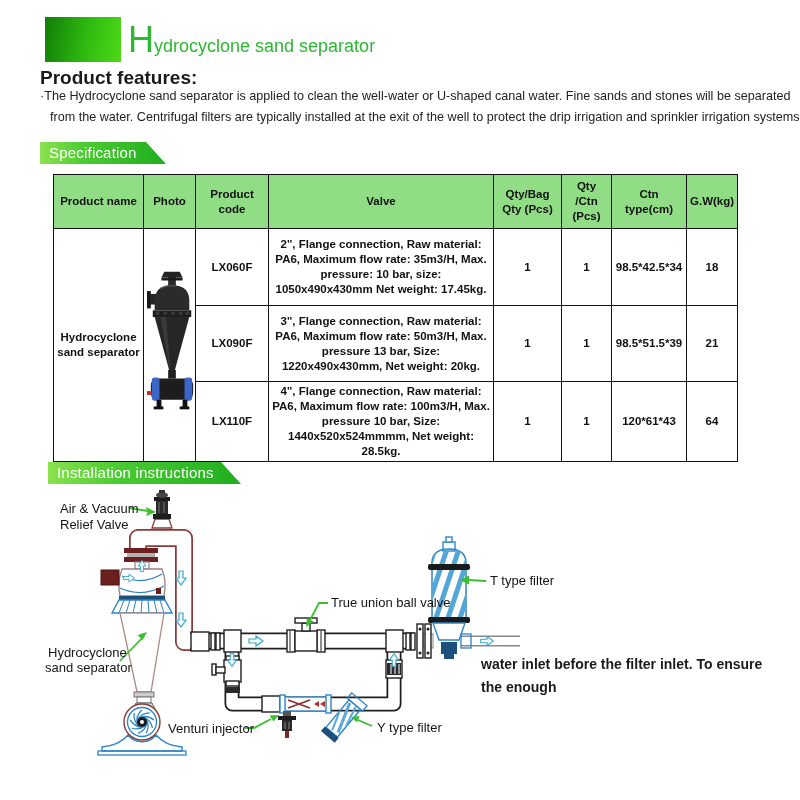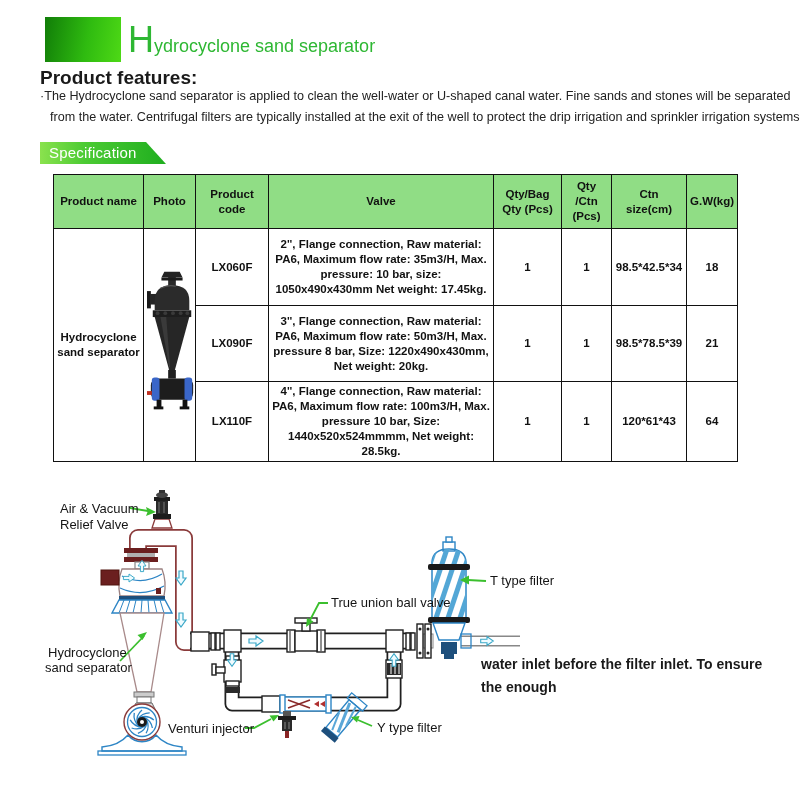--- a/index.html
+++ b/index.html
@@ -92,21 +92,21 @@
         <col style="width:51px">
     </colgroup>
     <tbody>
         <tr>
       <th>Product name</th>
       <th>Photo</th>
       <th>Product code</th>
       <th>Valve</th>
       <th>Qty/Bag Qty (Pcs)</th>
       <th>Qty /Ctn (Pcs)</th>
-      <th>Ctn size(cm)</th>
+      <th>Ctn type(cm)</th>
       <th>G.W(kg)</th>
     </tr>
     <tr style="height:77px">
       <td rowspan="3">Hydrocyclone sand separator</td>
       <td rowspan="3">
         <svg width="50" height="148" viewBox="0 0 52 150">
           <rect x="22" y="6" width="8" height="10" fill="#2a2a2a"></rect>
           <path d="M18,1 L34,1 L37,7 L15,7 Z" fill="#222"></path>
           <rect x="15" y="7" width="22" height="3" fill="#1a1a1a"></rect>
           <rect x="0" y="21" width="4" height="18" fill="#1a1a1a"></rect>
@@ -134,37 +134,38 @@
       </td>
       <td>LX060F</td>
       <td>2'', Flange connection, Raw material: PA6, Maximum flow rate: 35m3/H, Max. pressure: 10 bar, size: 1050x490x430mm  Net weight: 17.45kg.</td>
       <td>1</td>
       <td>1</td>
       <td>98.5*42.5*34</td>
       <td>18</td>
     </tr>
     <tr style="height:76px">
       <td>LX090F</td>
-      <td>3'', Flange connection, Raw material: PA6, Maximum flow rate: 50m3/H, Max. pressure 8 bar, Size: 1220x490x430mm, Net weight: 20kg.</td>
-      <td>1</td>
-      <td>1</td>
-      <td>98.5*78.5*39</td>
+      <td>3'', Flange connection, Raw material: PA6, Maximum flow rate: 50m3/H, Max. pressure 13 bar, Size: 1220x490x430mm, Net weight: 20kg.</td>
+      <td>1</td>
+      <td>1</td>
+      <td>98.5*51.5*39</td>
       <td>21</td>
     </tr>
     <tr style="height:76px">
       <td>LX110F</td>
       <td>4'', Flange connection, Raw material: PA6, Maximum flow rate: 100m3/H, Max. pressure 10 bar, Size: 1440x520x524mmmm, Net weight: 28.5kg.</td>
       <td>1</td>
       <td>1</td>
       <td>120*61*43</td>
       <td>64</td>
     </tr>
   </tbody>
     </table>
 
+  <div class="banner inst">Installation instructions</div>
 
   <svg id="diagram" width="760" height="310" viewBox="0 0 760 310">
     <defs>
       <clipPath id="tfclip">
           <path d="M392,130 L392,72 Q393,59 409,59 Q425,59 426,72 L426,130 Z"></path>
         </clipPath>
       <g id="cyArrow">
           <path d="M-7,-2 L0,-2 L0,-5 L7,0 L0,5 L0,2 L-7,2 Z"></path>
         </g>
     </defs>

